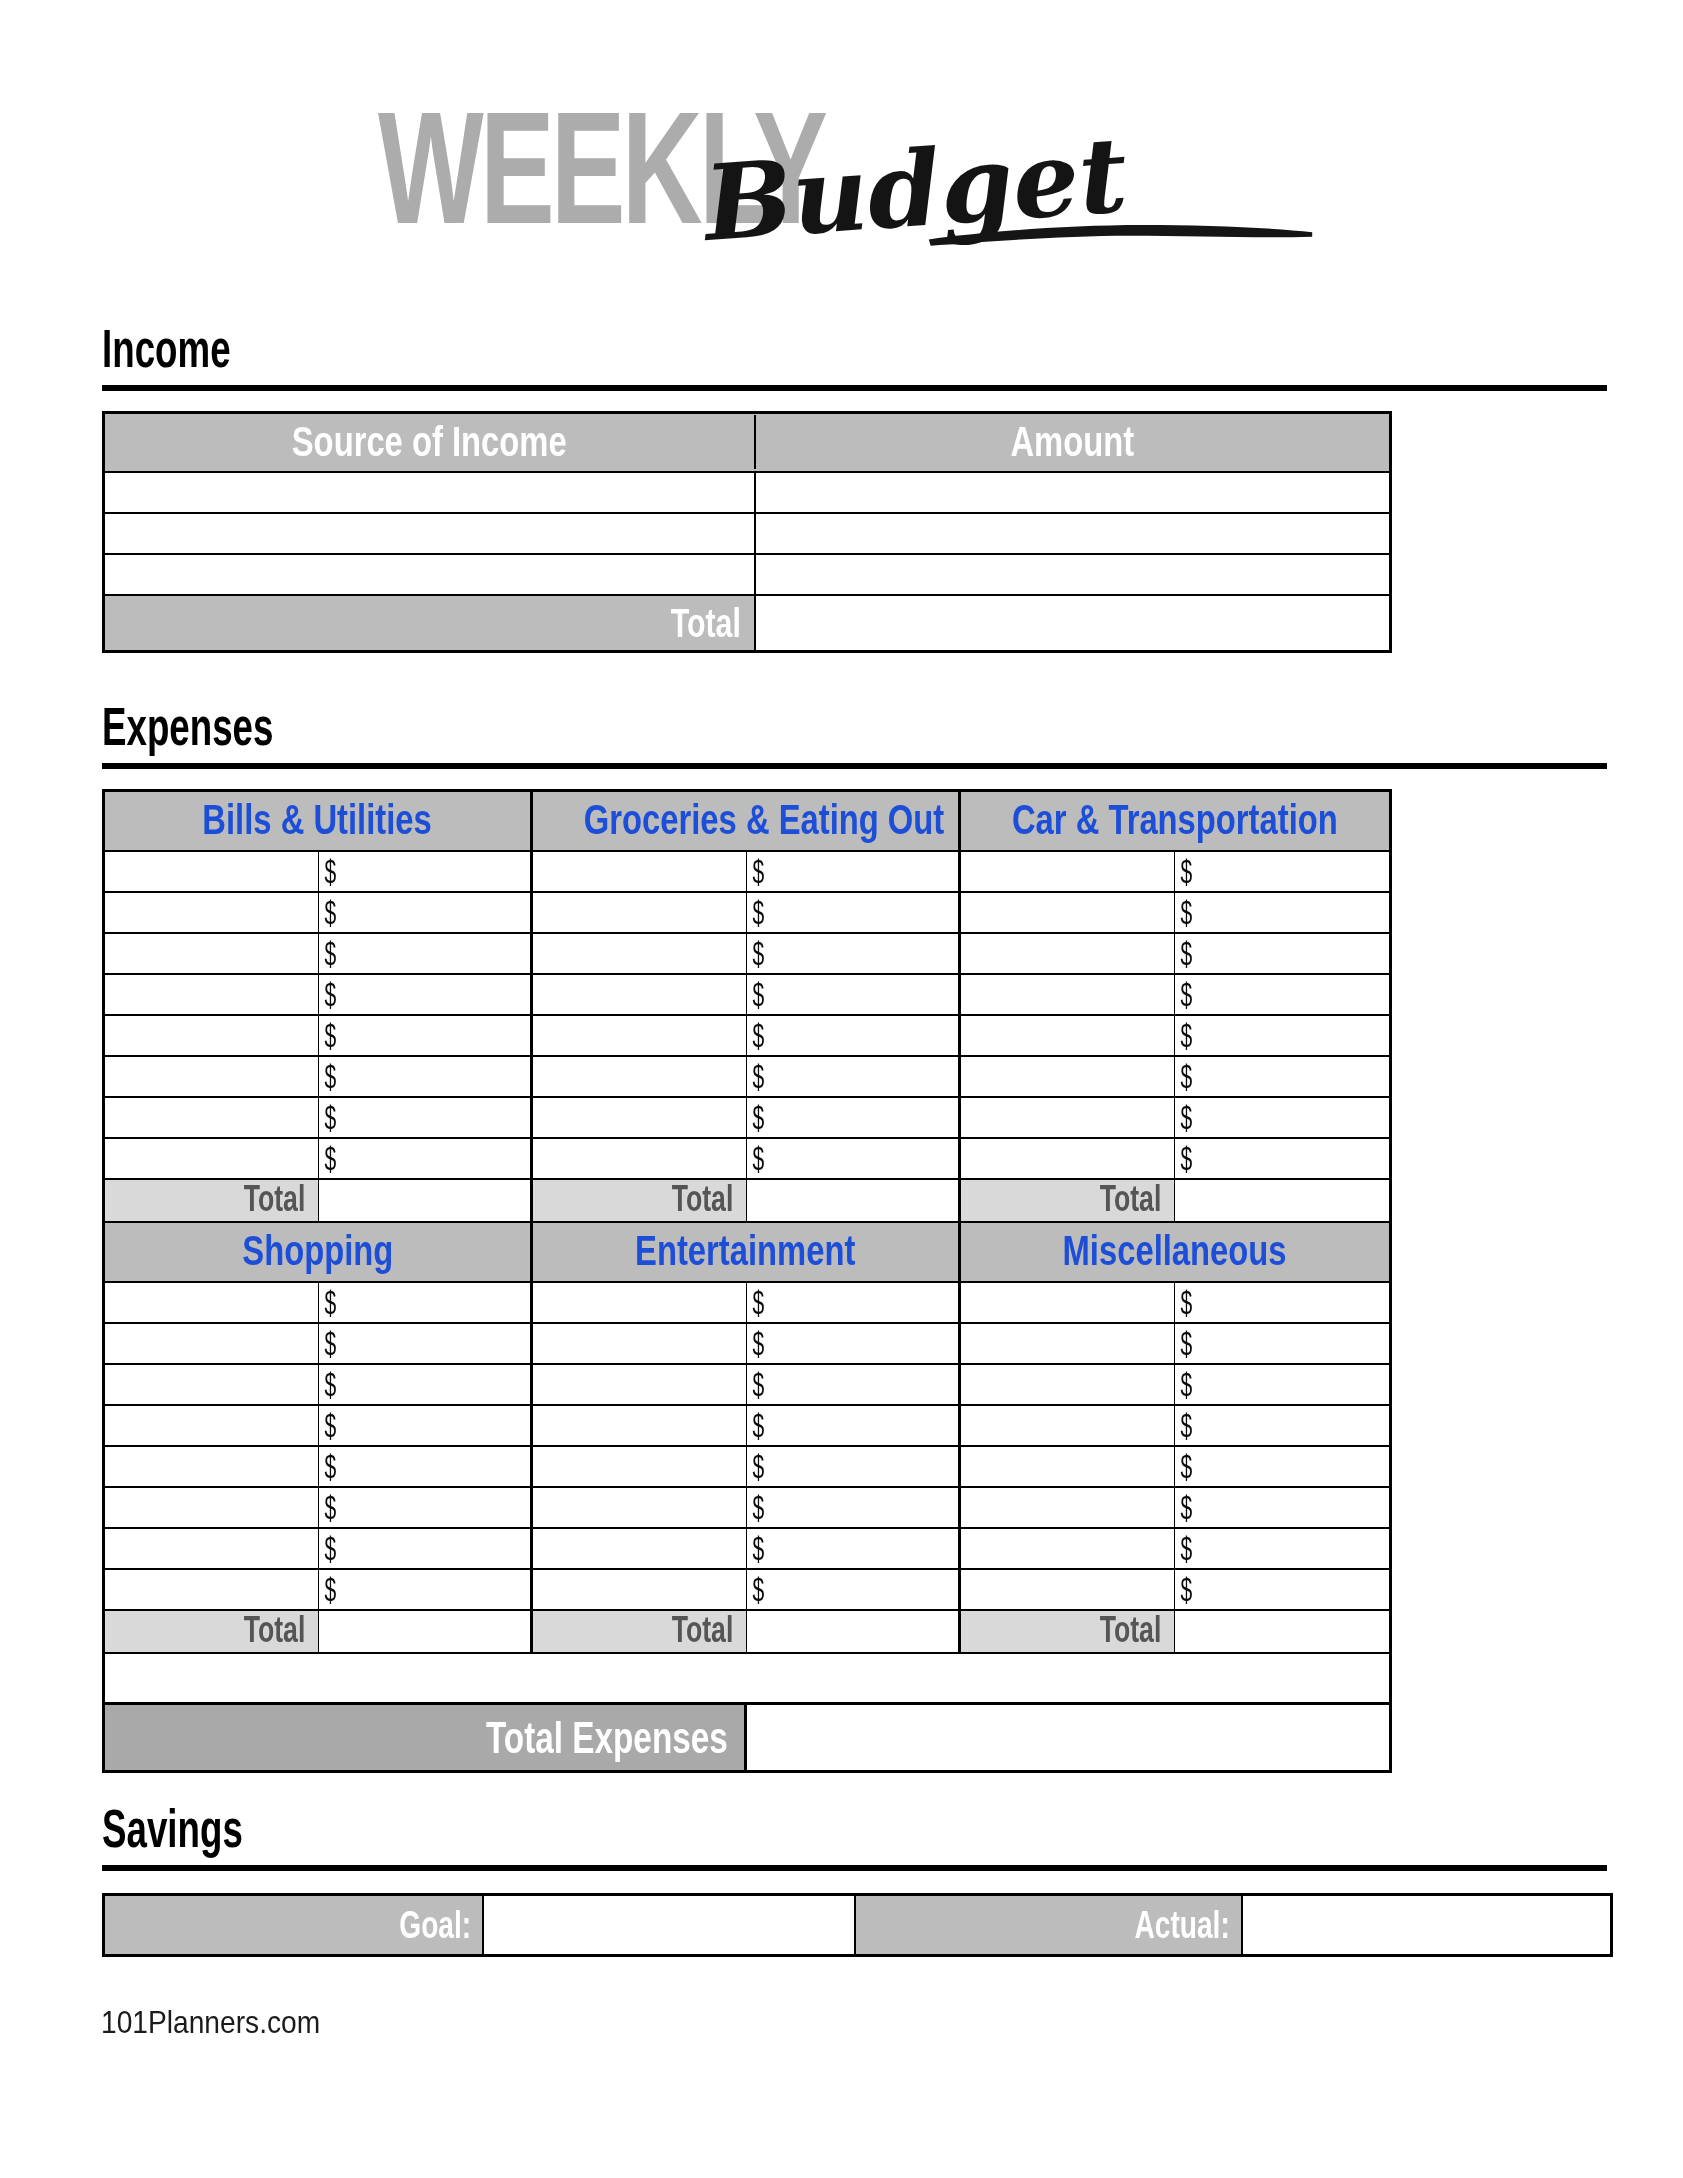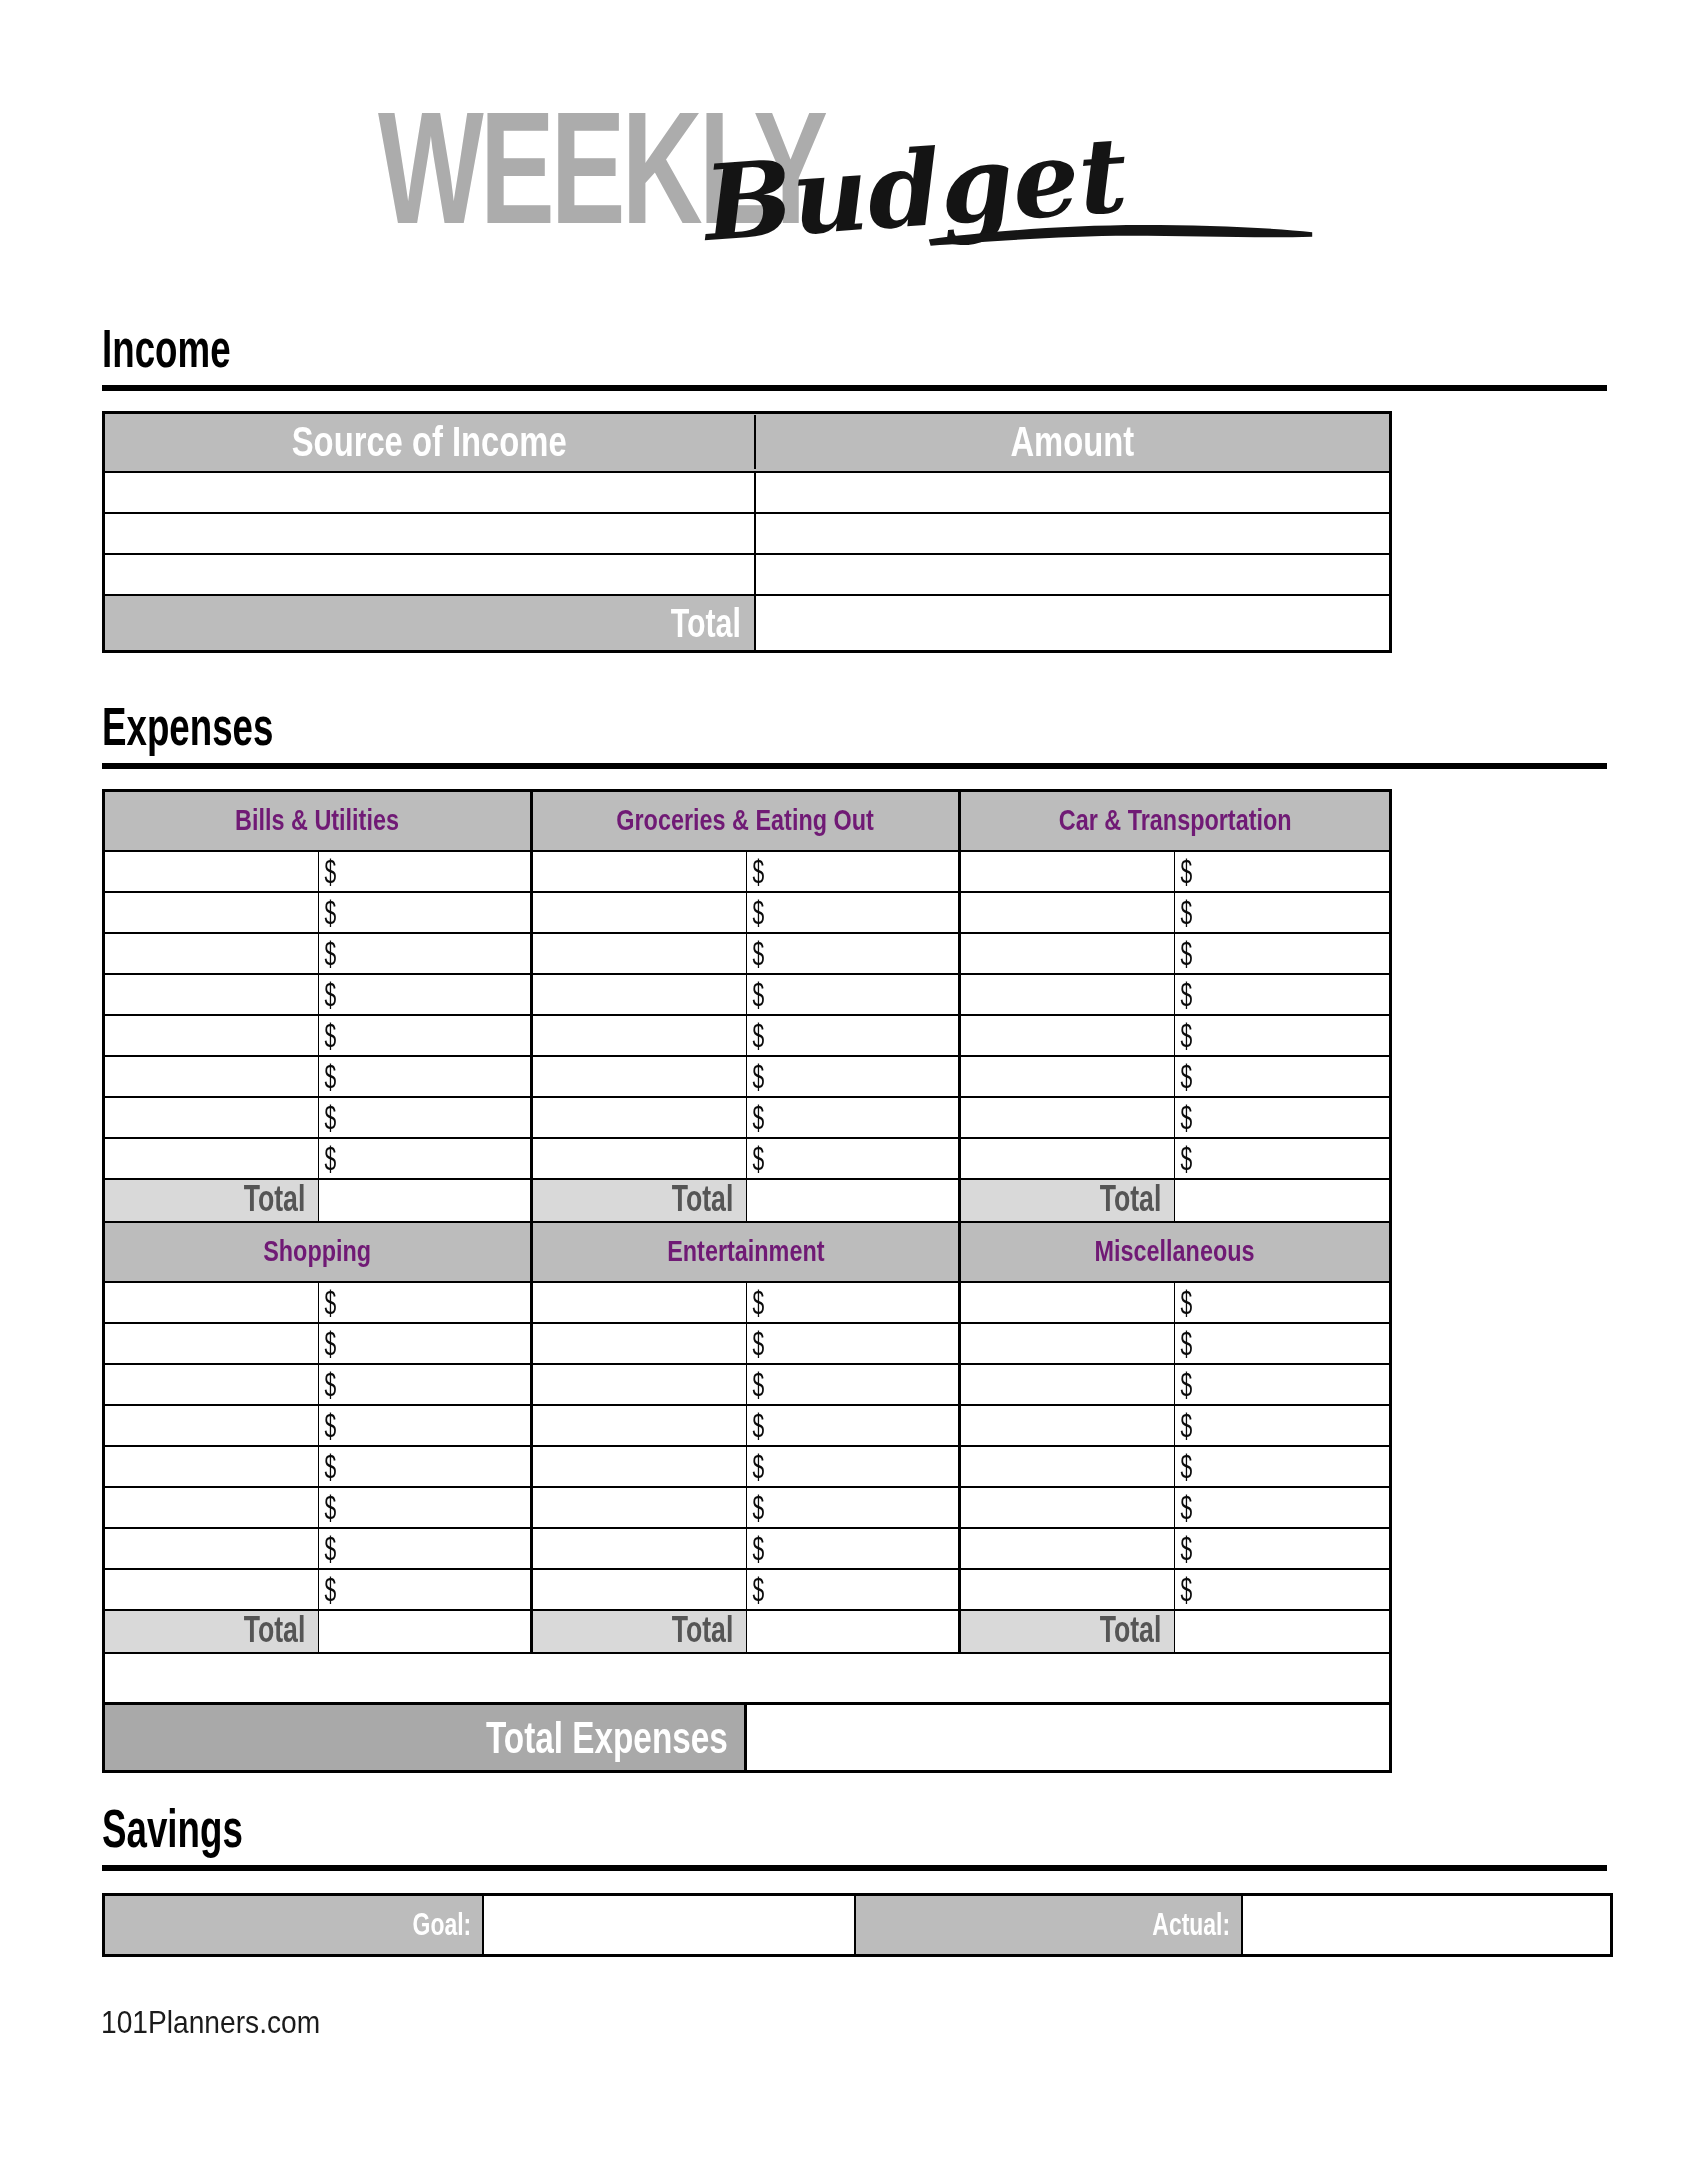--- a/index.html
+++ b/index.html
@@ -51,21 +51,21 @@
   .i-total .i-left{
     background:#BCBCBC;text-align:right;padding-right:12.6px;
     color:#fff;font-weight:700;font-size:41px;line-height:54px;
   }
 
   
   .exp-tbl{width:1284px;}
   .e-head{height:58px;background:#BCBCBC;border-bottom:2.7px solid #000;}
   .ghead{
     width:33.3333%;border-right:3.6px solid #000;text-align:center;
-    color:#701a75;font-weight:700;font-size:30px;line-height:55px;
+    color:#1d4ed8;font-weight:700;font-size:42px;line-height:55px;
   }
   .ghead.last{border-right:none;width:33.3334%;}
   .e-data{height:39px;border-bottom:2.7px solid #000;background:#fff;}
   .ec-desc{width:16.6667%;border-right:1.8px solid #000;}
   .ec-amt{width:16.6666%;border-right:3.6px solid #000;}
   .ec-amt.last{border-right:none;}
   .dollar{
     display:inline-block;font-size:34px;line-height:34px;padding:1.8px 0 0 9px;
     transform:scaleX(.62);transform-origin:left top;color:#0a0a0a;
   }
@@ -85,21 +85,21 @@
     text-align:right;padding-right:16px;color:#fff;
     font-weight:700;font-size:45px;line-height:65px;
   }
   .g-right{width:50%;background:#fff;}
 
   
   .sav-tbl{width:100%;margin-top:21.6px;}
   .s-row{height:58px;}
   .s-lab{
     background:#BCBCBC;border-right:2.7px solid #000;text-align:right;
-    padding-right:10.8px;color:#fff;font-weight:700;font-size:31px;line-height:58px;
+    padding-right:10.8px;color:#fff;font-weight:700;font-size:38px;line-height:58px;
   }
   .s-val{background:#fff;border-right:2.7px solid #000;}
   .s-val.last{border-right:none;}
   .s-row .cell:nth-child(1){width:25.2%;}
   .s-row .cell:nth-child(2){width:24.7%;}
   .s-row .cell:nth-child(3){width:25.7%;padding-left:15px;}
   .s-row .cell:nth-child(4){width:24.4%;}
 
   
   .footer{position:absolute;left:101px;top:2004px;font-size:32px;color:#1b1b1b;}

